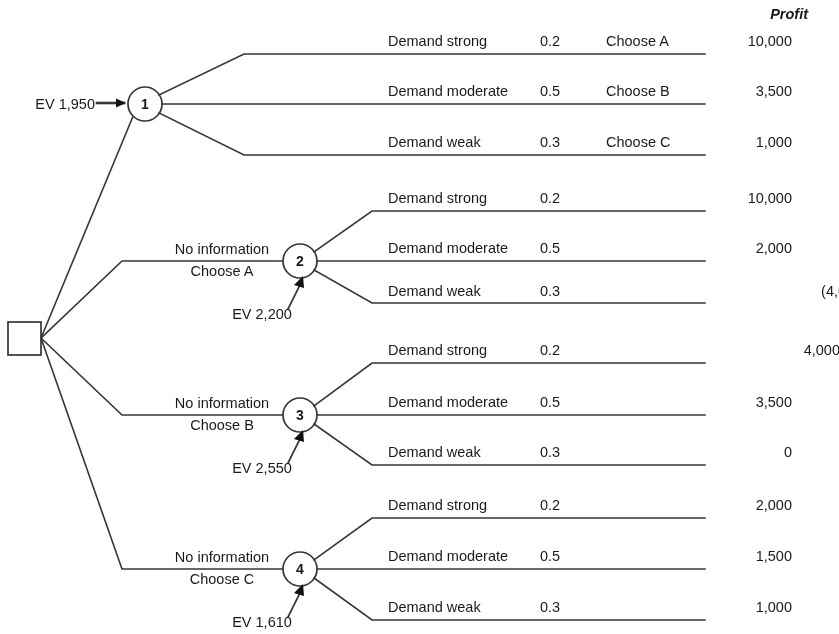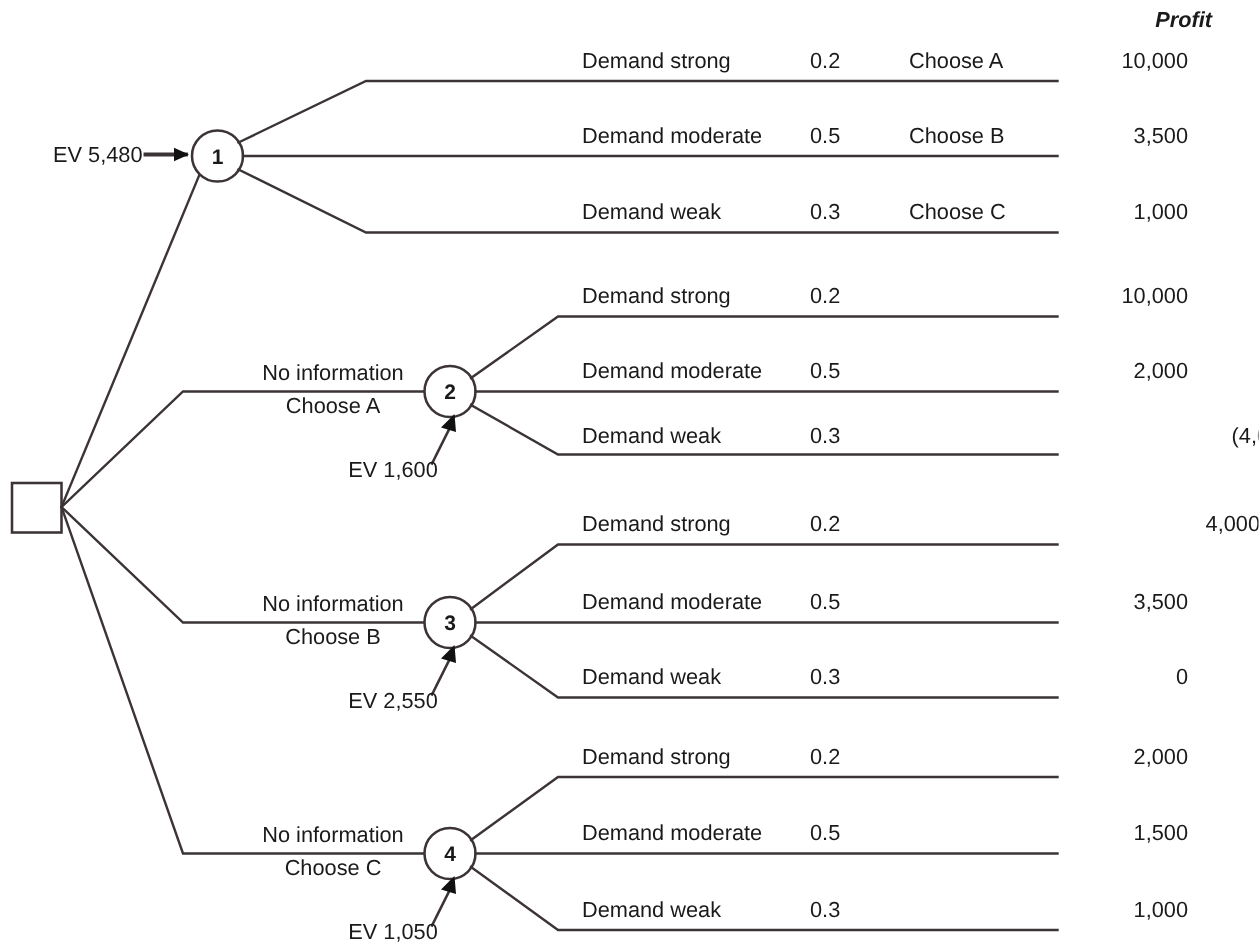--- a/index.html
+++ b/index.html
@@ -112,24 +112,24 @@
 
   <div class="lbl center" style="left:222px; top:240px;">No information</div>
   <div class="lbl center" style="left:222px; top:262px;">Choose A</div>
 
   <div class="lbl center" style="left:222px; top:394px;">No information</div>
   <div class="lbl center" style="left:222px; top:416px;">Choose B</div>
 
   <div class="lbl center" style="left:222px; top:548px;">No information</div>
   <div class="lbl center" style="left:222px; top:570px;">Choose C</div>
 
-  <div class="lbl ev right" style="left:95px; top:95px;">EV 5,480</div>
-  <div class="lbl ev center" style="left:262px; top:305px;">EV 1,600</div>
+  <div class="lbl ev right" style="left:95px; top:95px;">EV 1,950</div>
+  <div class="lbl ev center" style="left:262px; top:305px;">EV 2,200</div>
   <div class="lbl ev center" style="left:262px; top:459px;">EV 2,550</div>
-  <div class="lbl ev center" style="left:262px; top:613px;">EV 1,050</div>
+  <div class="lbl ev center" style="left:262px; top:613px;">EV 1,610</div>
 
   <div class="lbl" style="left:388px; top:32px;">Demand strong</div>
   <div class="lbl" style="left:540px; top:32px;">0.2</div>
   <div class="lbl" style="left:606px; top:32px;">Choose A</div>
   <div class="lbl right" style="left:792px; top:32px;">10,000</div>
 
   <div class="lbl" style="left:388px; top:82px;">Demand moderate</div>
   <div class="lbl" style="left:540px; top:82px;">0.5</div>
   <div class="lbl" style="left:606px; top:82px;">Choose B</div>
   <div class="lbl right" style="left:792px; top:82px;">3,500</div>

